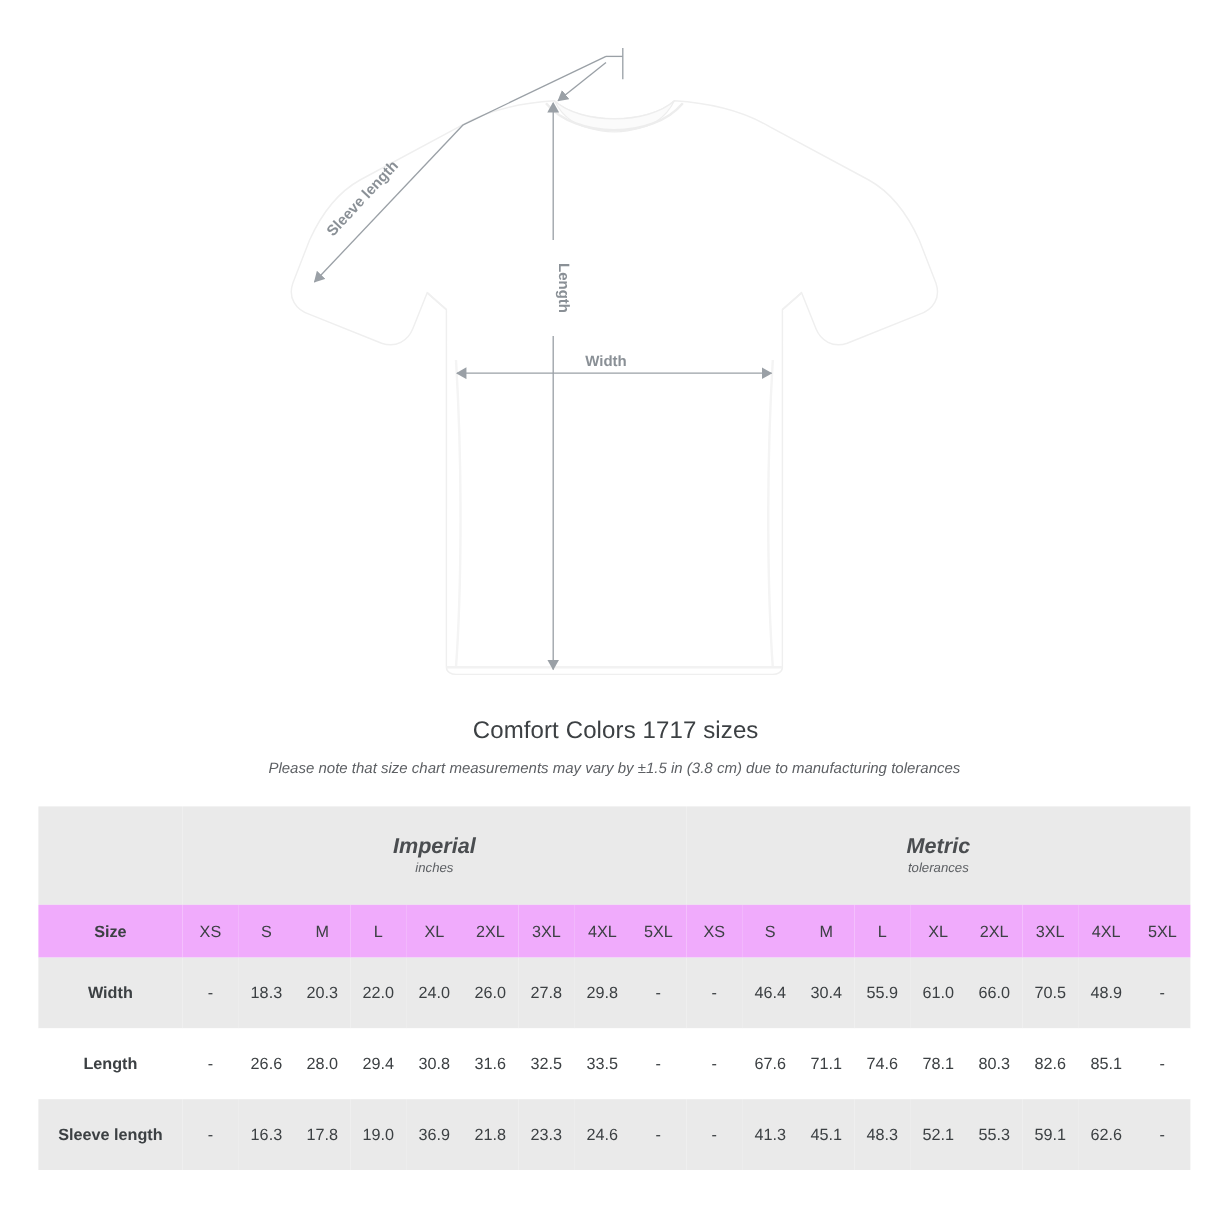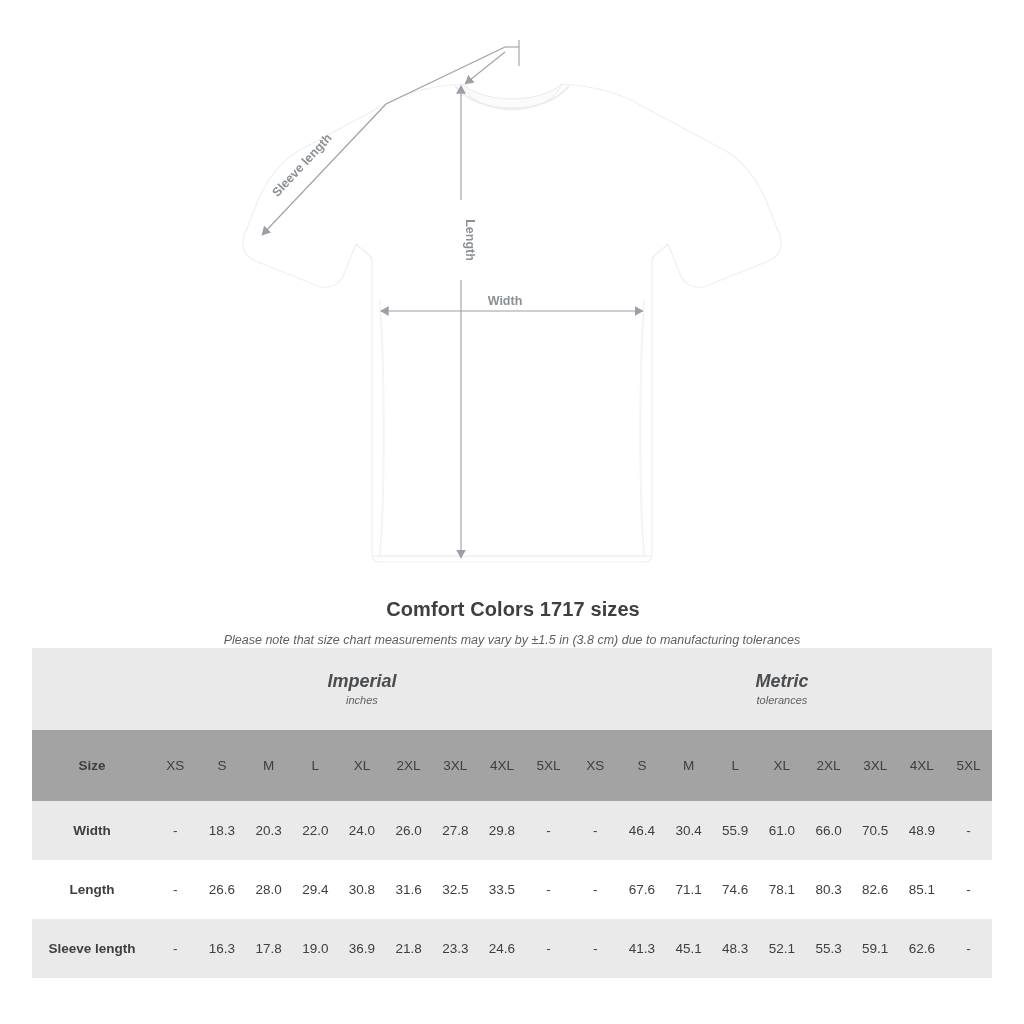--- a/index.html
+++ b/index.html
@@ -30,36 +30,36 @@
   
   #title-block {
     position: absolute;
     top: 598px;
     left: 0;
     width: 1024px;
     text-align: center;
   }
   #chart-title {
     font-size: 20px;
-    font-weight: bold;
+    font-weight: normal;
     color: #3c4043;
     letter-spacing: 0.1px;
     margin: 0 0 10px 2px;
   }
   #chart-note {
     font-size: 12.5px;
     font-style: italic;
     color: #5c5f63;
     margin: 12px;
   }
 
   
   #table-wrap {
     position: absolute;
-    top: 648px;
+    top: 672px;
     left: 32px;
     width: 960px;
   }
   table.size-table {
     border-collapse: collapse;
     width: 960px;
     table-layout: fixed;
   }
   table.size-table td,
   table.size-table th {
@@ -82,22 +82,22 @@
     line-height: 1.25;
   }
   .grp-sub {
     font-size: 11px;
     font-style: italic;
     color: #5c5f63;
     line-height: 1.5;
   }
   
   .size-row td {
-    height: 71px;
-    background: #a3a3a3;
+    height: 44px;
+    background: #f0abfc;
     font-size: 13.5px;
     font-weight: bold;
     color: #3c4043;
   }
   .size-row td.rowlabel {
     font-size: 13.5px;
     font-weight: bold;
     color: #3c4043;
   }
   

